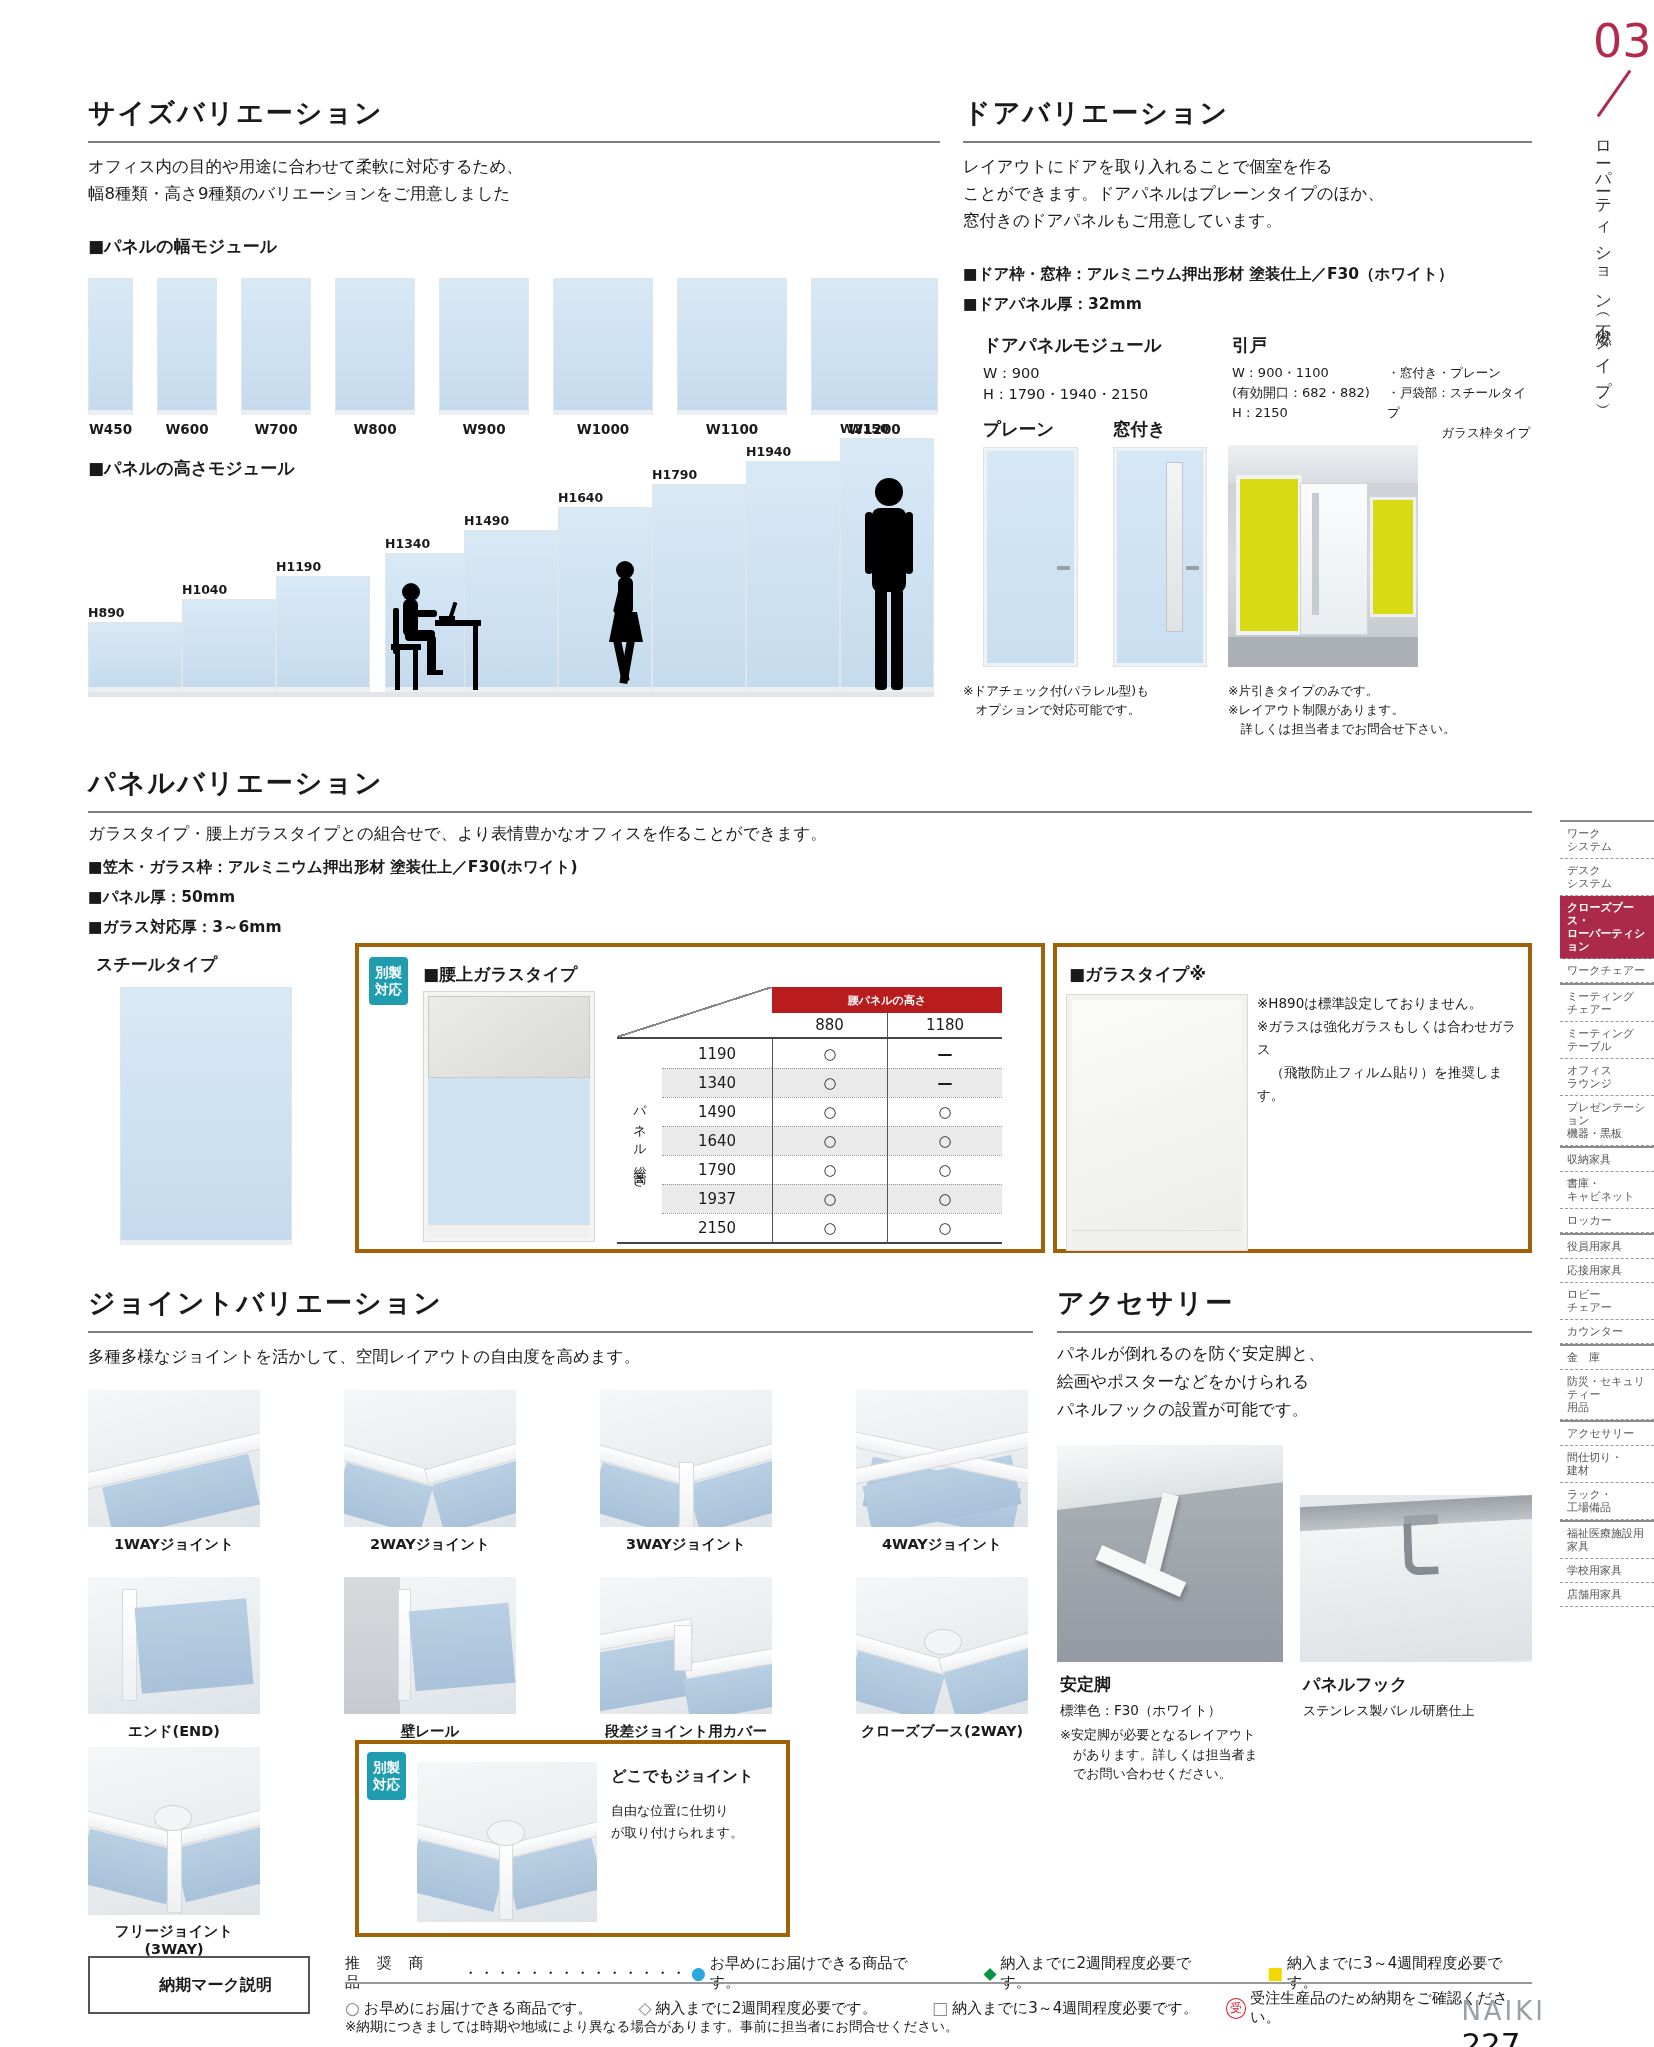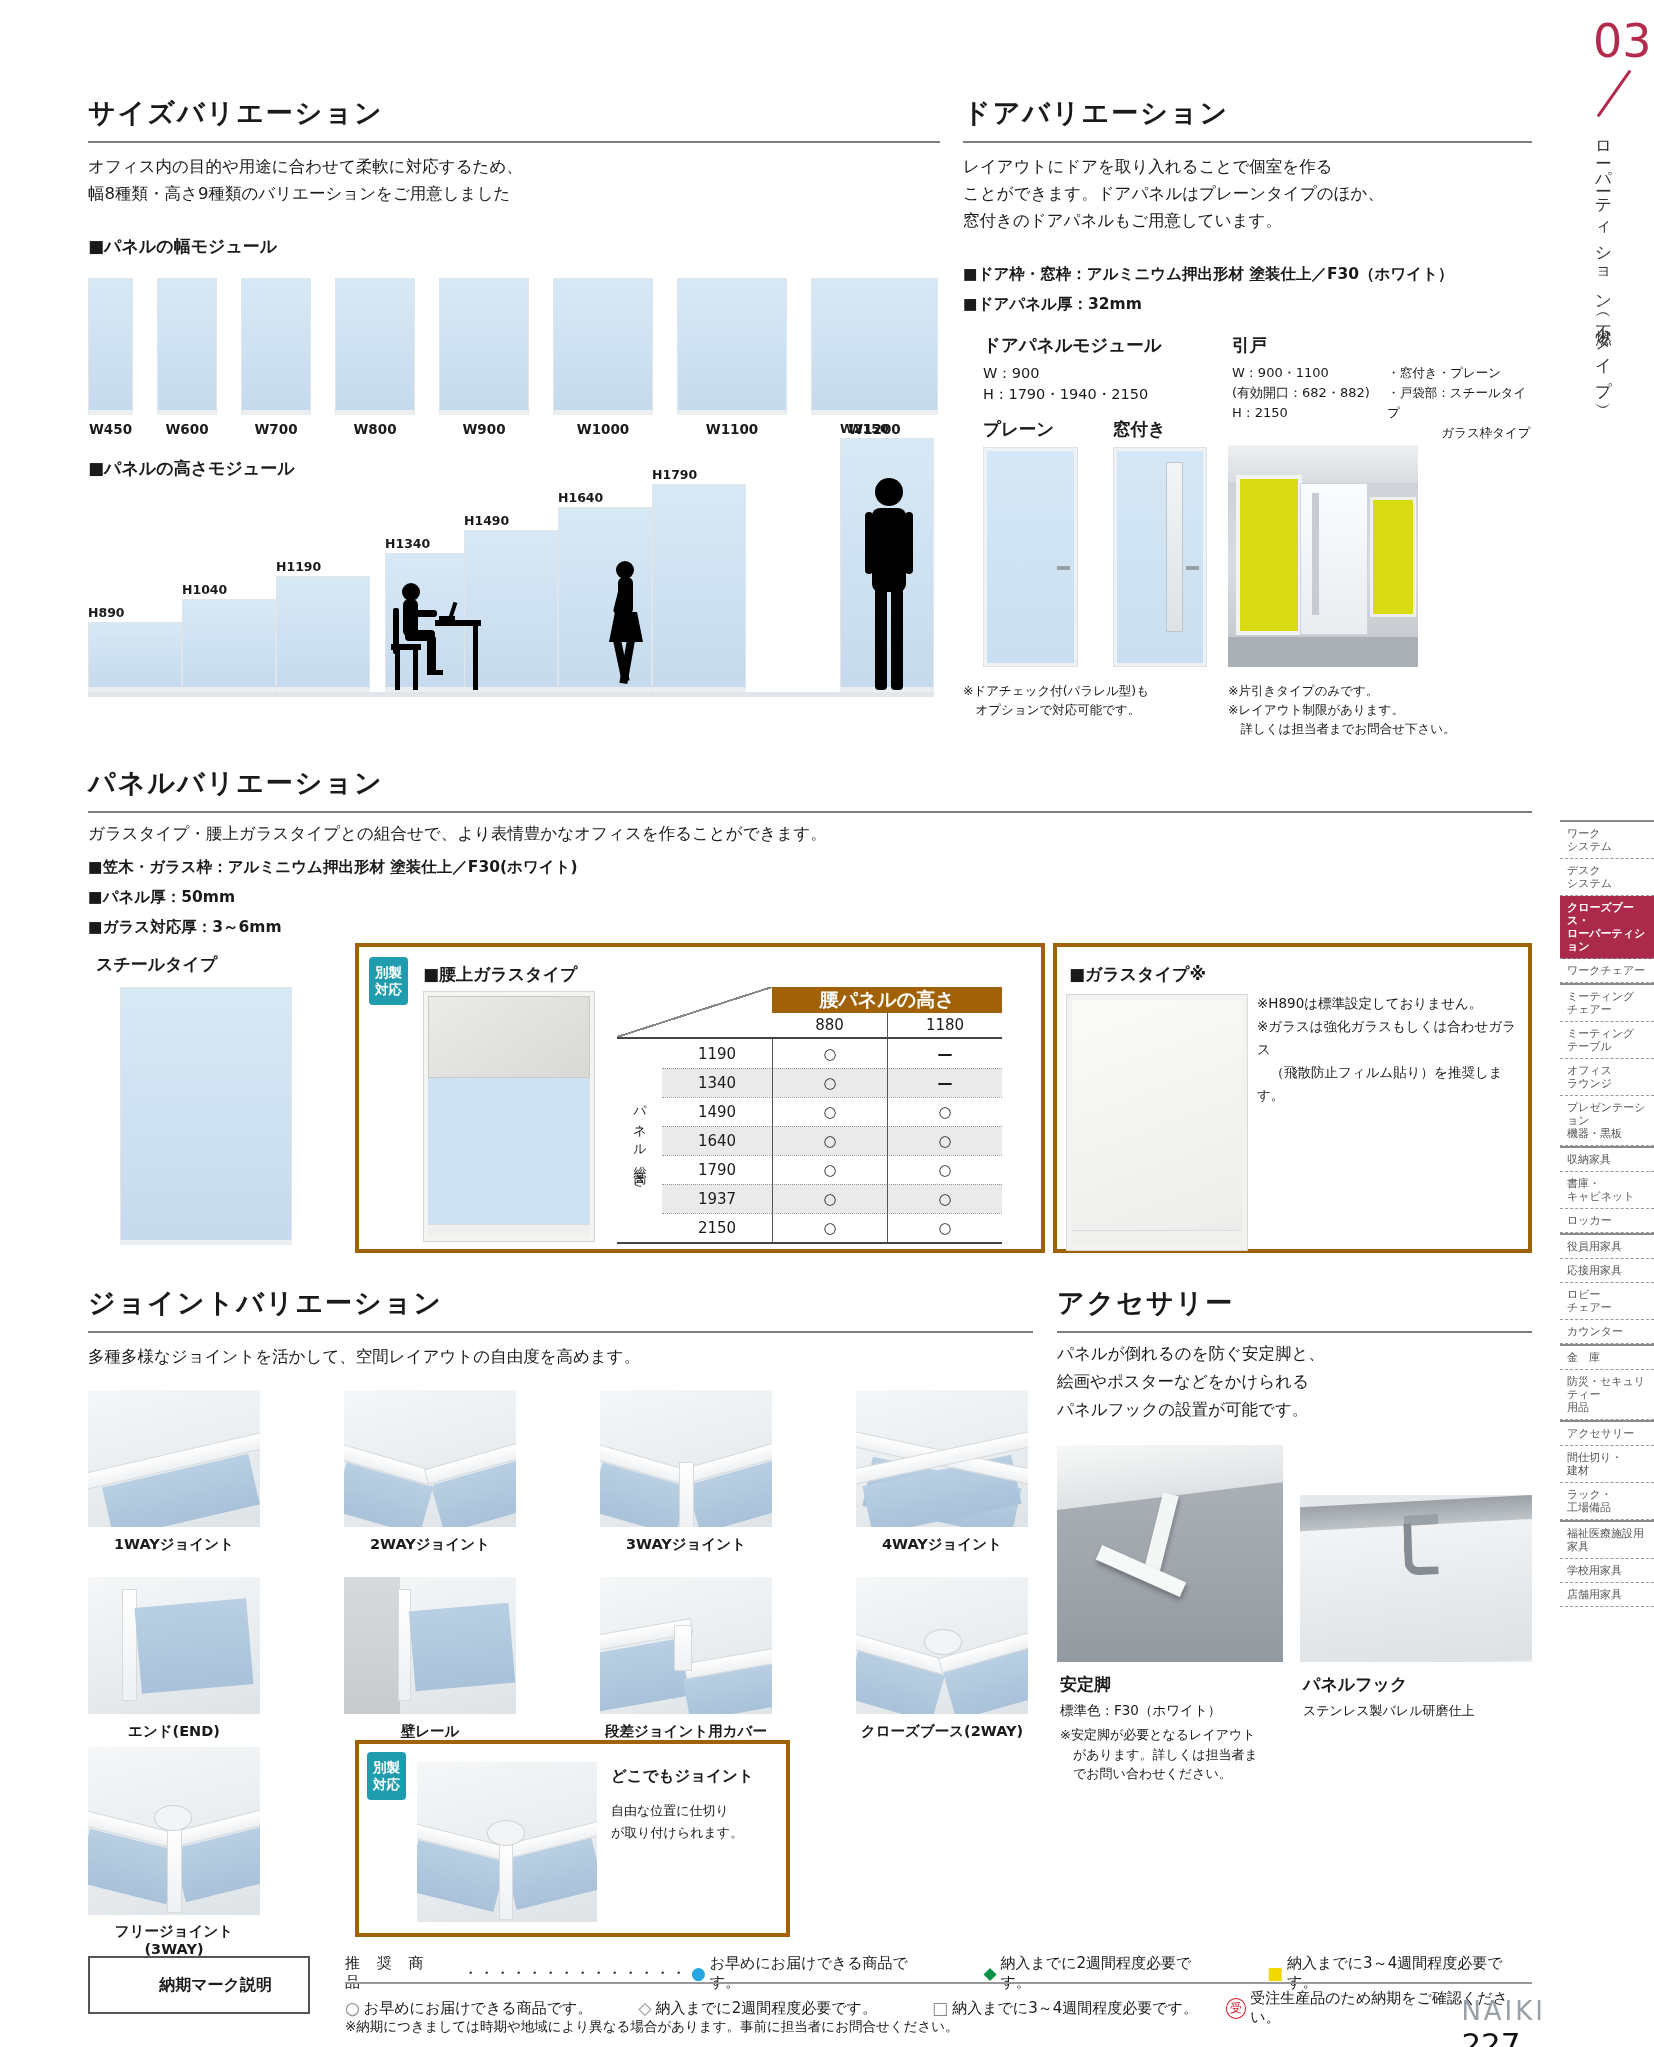--- a/index.html
+++ b/index.html
@@ -59,21 +59,21 @@
   .glasspanel { position:absolute; border:5px solid #f2f2f0; outline:1px solid #d8d8d4;
     background:linear-gradient(160deg,#fbfbfa,#ececea); }
   .gbase { position:absolute; left:0; right:0; bottom:0; height:14px; background:#f0f0ee; border-top:1px solid #ddd; }
 
   
   .ptable { position:absolute; left:258px; top:40px; width:385px;
     display:grid; grid-template-columns:45px 110px 115px 115px;
     grid-template-rows:26px 26px repeat(7,29px); border-bottom:2px solid #444; }
   .pt-diag { grid-area:1/1/3/3; border-bottom:2px solid #444;
     background:linear-gradient(to bottom right, transparent calc(50% - 1px), #888 calc(50% - 1px), #888 calc(50% + 1px), transparent calc(50% + 1px)); }
-  .pt-grouphead { grid-area:1/3/2/5; background:#a16207; color:#fff; font-size:19px; font-weight:bold;
+  .pt-grouphead { grid-area:1/3/2/5; background:#b91c1c; color:#fff; font-size:11px; font-weight:bold;
     display:flex; align-items:center; justify-content:center; }
   .pt-colh { text-align:center; font-size:15px; padding-top:3px; border-bottom:2px solid #444; }
   .ptc { display:flex; align-items:center; justify-content:center; border-top:1px dotted #999; font-size:15px; }
   .ptc.nt { border-top:none; }
   .bl { border-left:1px solid #555; }
   .alt { background:#eaeaea; }
   .pt-rowlabel { grid-area:3/1/10/2; writing-mode:vertical-rl; text-orientation:upright;
     font-size:13px; letter-spacing:5px; display:flex; align-items:center; justify-content:center; }
   .mark-circle { font-size:15px; color:#222; }
   .mark-dash { font-weight:bold; }
@@ -193,20 +193,24 @@
         <div class="slabel">H1490</div>
         <div class="bluepanel" style="width:94px;height:162px"></div>
       </div>
     <div class="scol" style="left:470px">
         <div class="slabel">H1640</div>
         <div class="bluepanel" style="width:94px;height:185px"></div>
       </div>
     <div class="scol" style="left:564px">
         <div class="slabel">H1790</div>
         <div class="bluepanel" style="width:94px;height:208px"></div>
+      </div>
+    <div class="scol" style="left:658px">
+        <div class="slabel">H1940</div>
+        <div class="bluepanel" style="width:94px;height:231px"></div>
       </div>
     <div class="scol" style="left:752px">
         <div class="slabel">W2150</div>
         <div class="bluepanel" style="width:94px;height:254px"></div>
       </div>
 
     <div class="sil" style="left:285px">
       <svg width="110" height="112" viewBox="0 0 110 112">
         <circle cx="38" cy="12" r="9"></circle>
         <rect x="30" y="19" width="15" height="38" rx="6"></rect>

